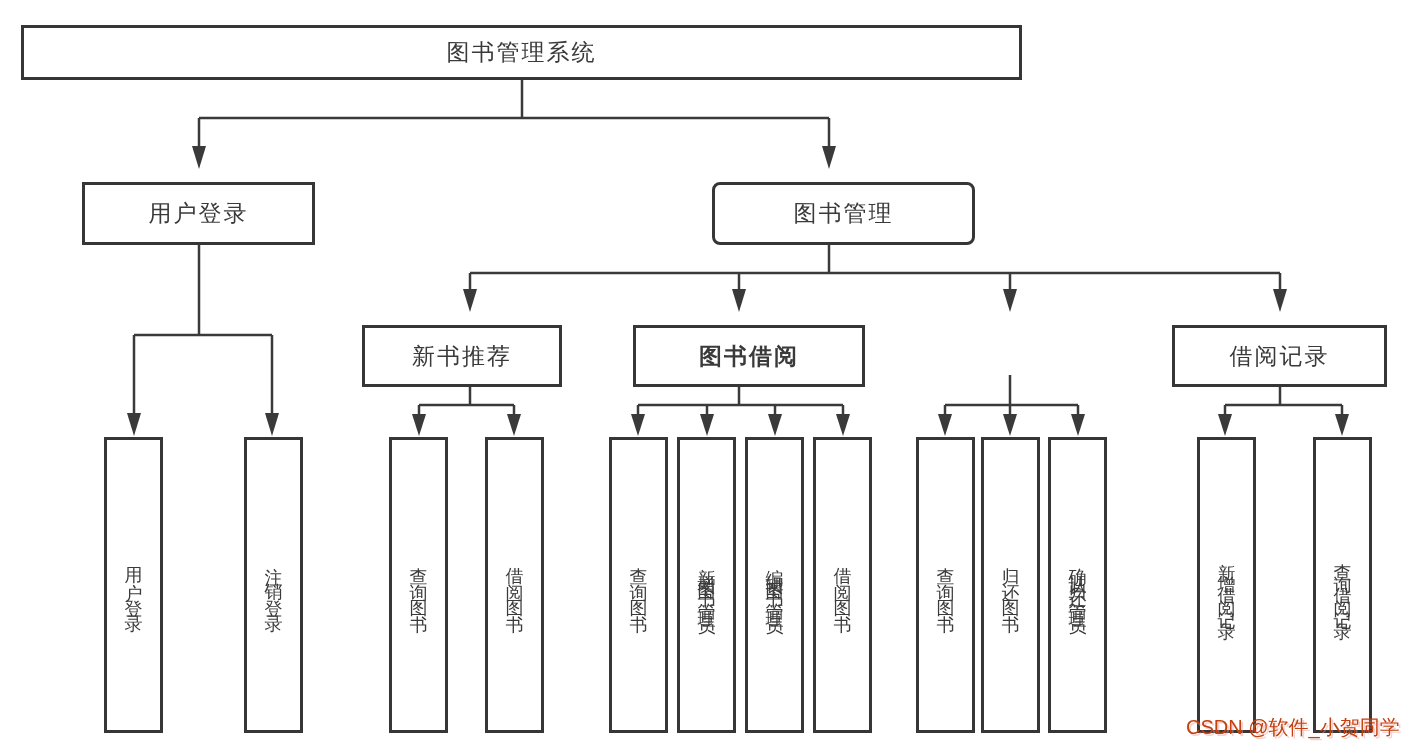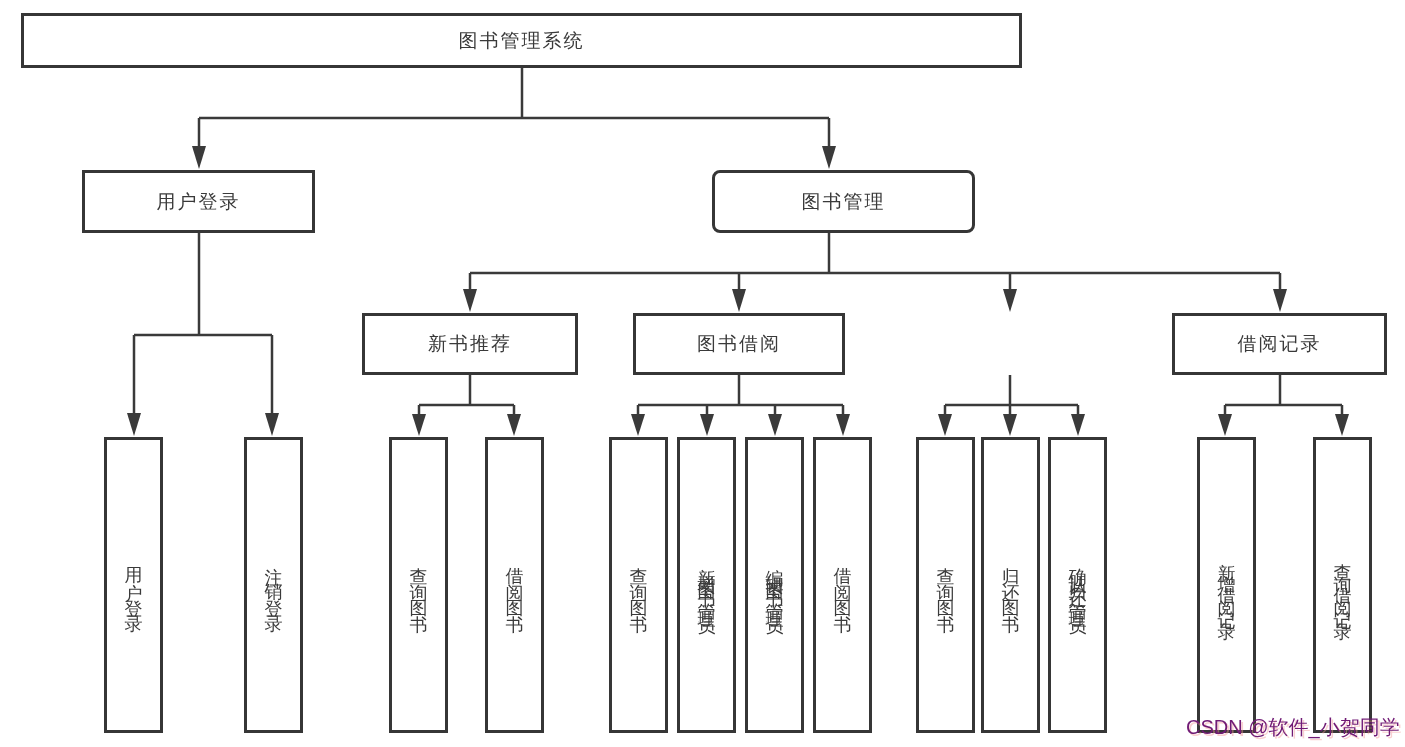--- a/index.html
+++ b/index.html
@@ -35,42 +35,43 @@
     box-sizing: border-box;
     background: #ffffff;
     border: 3px solid #363636;
     color: #3a3a3a;
     display: flex;
     align-items: center;
     justify-content: center;
     text-align: center;
   }
   .h-node {
-    font-size: 19px;
+    font-size: 23px;
     letter-spacing: 2px;
     white-space: nowrap;
+    margin-top: 12px;
   }
   .v-node {
     writing-mode: vertical-rl;
     text-orientation: mixed;
     font-size: 18px;
     line-height: 1;
   }
   .ls-4 { letter-spacing: 16px; }
   .ls-6 { letter-spacing: 12px; }
   .ls-9 { letter-spacing: 7px; }
   
   .n-root  { left: 21px;   top: 13px;  width: 1001px; height: 55px; }
   
   .n-l2a   { left: 82px;   top: 170px; width: 233px;  height: 63px; }
   .n-l2b   { left: 712px;  top: 170px; width: 263px;  height: 63px; border-radius: 8px; }
   
   .n-l3    { top: 313px; height: 62px; }
-  .n-l3a   { left: 362px;  width: 216px; }
-  .n-l3b   { left: 633px;  width: 212px; }
+  .n-l3a   { left: 362px;  width: 200px; }
+  .n-l3b   { left: 633px;  width: 232px; font-weight: bold; }
   .n-l3c   { left: 903px;  width: 215px; }
   .n-l3d   { left: 1172px; width: 215px; text-align: center; }
   
   .leaf    { top: 437px; width: 59px; height: 296px; }
   .x104  { left: 104px; }
   .x244  { left: 244px; }
   .x389  { left: 389px; }
   .x485  { left: 485px; }
   .x609  { left: 609px; }
   .x677  { left: 677px; }
@@ -79,21 +80,21 @@
   .x916  { left: 916px; }
   .x981  { left: 981px; }
   .x1048 { left: 1048px; }
   .x1197 { left: 1197px; }
   .x1313 { left: 1313px; }
   #watermark {
     position: absolute;
     left: 1186px;
     top: 714px;
     font-size: 20px;
-    color: #701a75;
+    color: #c2410c;
     text-shadow: 2px 2px 0 rgba(241, 150, 150, 0.45);
     white-space: nowrap;
     z-index: 5;
   }
 </style>
 </head>
 <body>
 
 <div id="stage">
 

